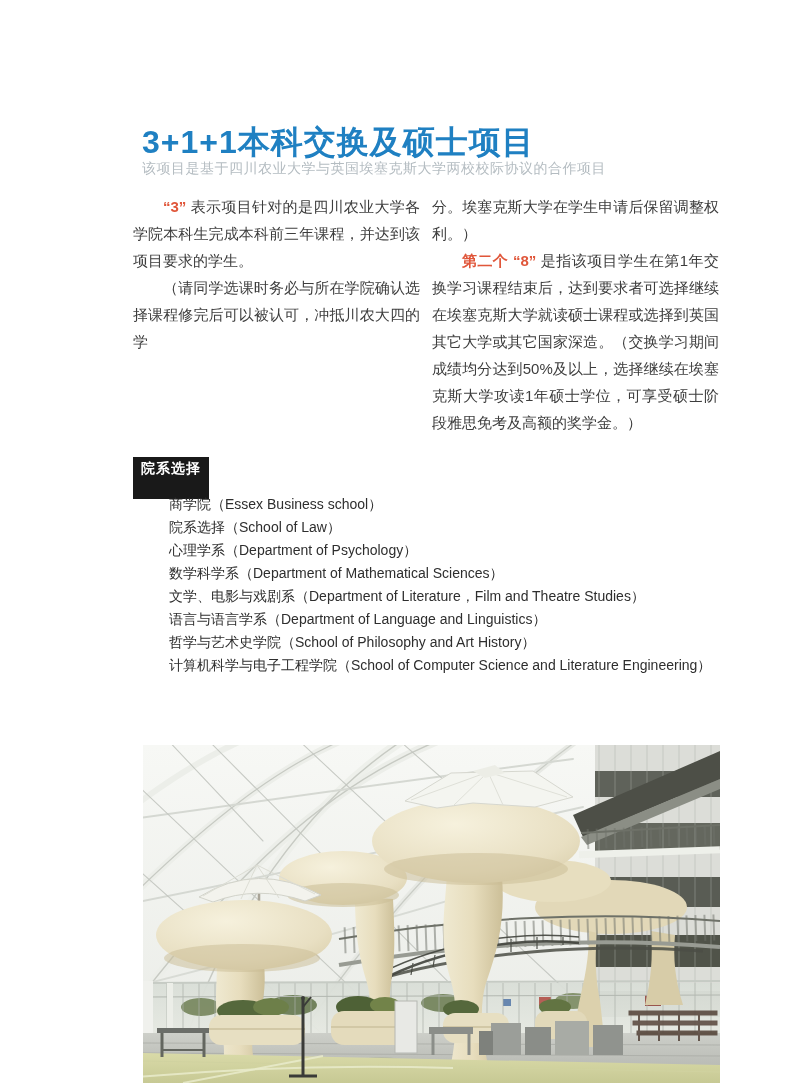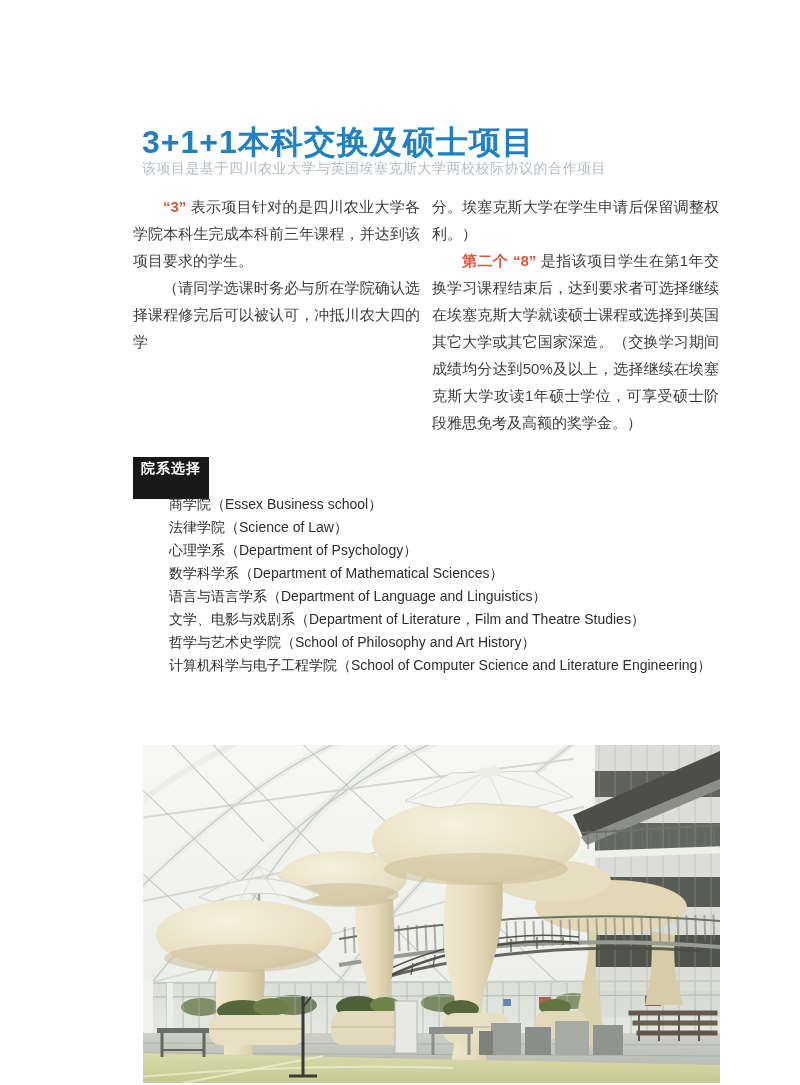--- a/index.html
+++ b/index.html
@@ -55,25 +55,25 @@
     <div class="col">
       <p>分。埃塞克斯大学在学生申请后保留调整权利。）</p>
       <p class="indent"><span class="accent">第二个 “8”</span><span> 是指该项目学生在第1年交换学习课程结束后，达到要求者可选择继续在埃塞克斯大学就读硕士课程或选择到英国其它大学或其它国家深造。（交换学习期间成绩均分达到50%及以上，选择继续在埃塞克斯大学攻读1年硕士学位，可享受硕士阶段雅思免考及高额的奖学金。）</span></p>
     </div>
   </div>
 
   <div class="badge">院系选择</div>
 
   <div class="dept">
     <div class="item">商学院（Essex Business school）</div>
-    <div class="item">法律学院（Science of Law）</div>
+    <div class="item">院系选择（School of Law）</div>
     <div class="item">心理学系（Department of Psychology）</div>
     <div class="item">数学科学系（Department of Mathematical Sciences）</div>
+    <div class="item">文学、电影与戏剧系（Department of Literature，Film and Theatre Studies）</div>
     <div class="item">语言与语言学系（Department of Language and Linguistics）</div>
-    <div class="item">文学、电影与戏剧系（Department of Literature，Film and Theatre Studies）</div>
     <div class="item">哲学与艺术史学院（School of Philosophy and Art History）</div>
     <div class="item">计算机科学与电子工程学院（School of Computer Science and Literature Engineering）</div>
   </div>
 
   <figure class="photo">
     <svg viewBox="0 0 577 338" width="577" height="338" role="img">
       <defs>
         <linearGradient id="sky" x1="0" y1="0" x2="0" y2="1">
           <stop offset="0" stop-color="#f7f8f5"></stop>
             <stop offset="1" stop-color="#e9ebe6"></stop>

